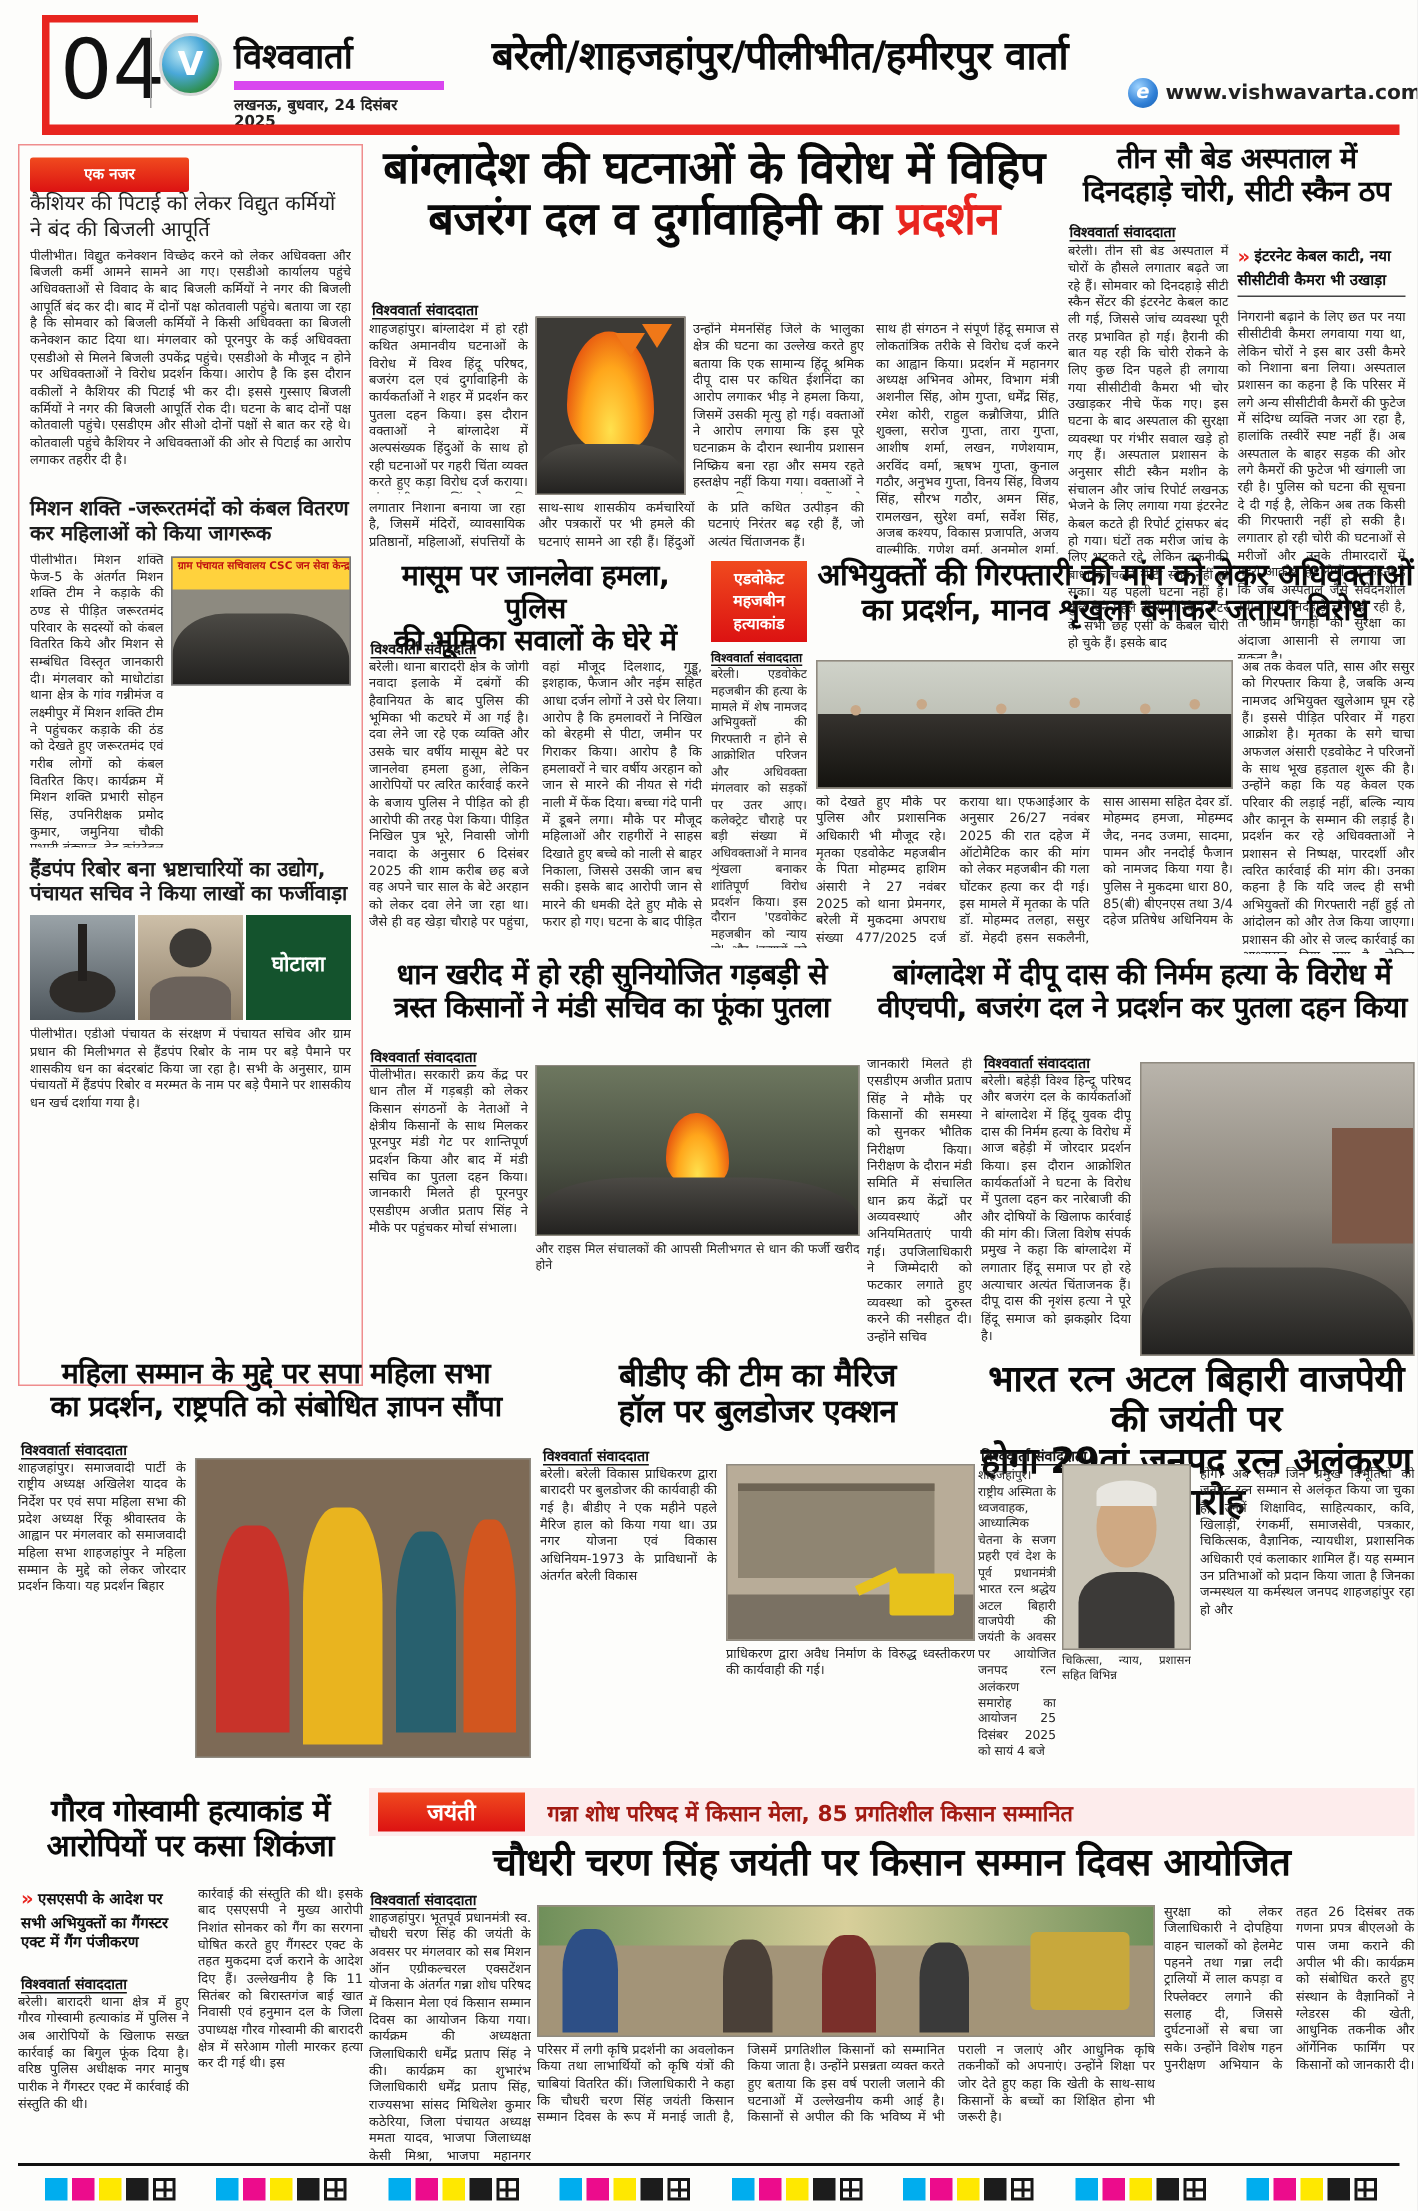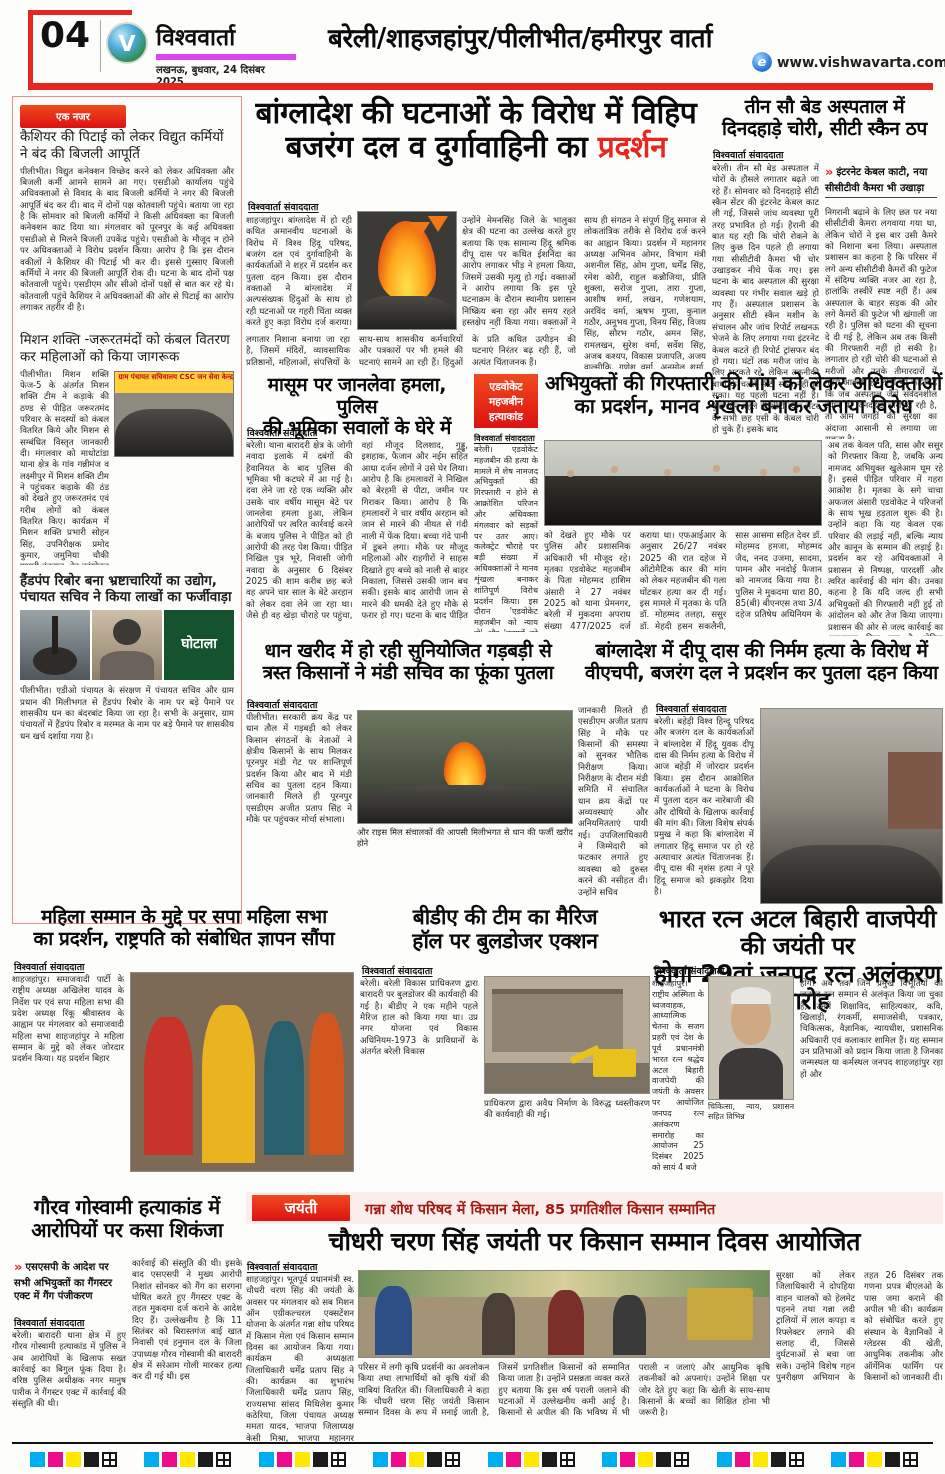--- a/index.html
+++ b/index.html
@@ -39,41 +39,41 @@
              color:#c01010;font-weight:700;font-size:7px;text-align:right;overflow:hidden;line-height:1.1;padding-top:2px}
   .head-dot{position:absolute;border-radius:50%;background:#3d3a36}
 </style>
 </head>
 <body>
 
 <div id="pg">
 
   <div class="abs redbar" style="left:28px;top:10px;width:104px;height:5px"></div>
   <div class="abs redbar" style="left:28px;top:10px;width:5px;height:75px"></div>
-  <div class="abs" style="left:40px;top:14px;font-size:36px;font-weight:700;color:#111">04</div>
+  <div class="abs" style="left:40px;top:14px;font-size:55px;font-weight:400;color:#111">04</div>
   <div class="abs" style="left:100px;top:20px;width:1px;height:52px;background:#aaa"></div>
   <div class="abs" style="left:106px;top:22px;width:42px;height:42px;border-radius:50%;
        background:radial-gradient(circle at 35% 30%,#bfe9f5 0%,#4aa8d8 40%,#2e8f4e 75%,#1d6e3a 100%);
        border:2px solid #d8d8d8;color:#fff;font-weight:700;font-size:22px;text-align:center;line-height:40px">V</div>
   <div class="abs" style="left:156px;top:20px;font-size:23px;font-weight:700;color:#0d0d0d">विश्ववार्ता</div>
   <div class="abs" style="left:156px;top:54px;width:140px;border-top:6px solid #d946ef;border-bottom:1px solid #888;padding:2px 0;font-size:10px;font-weight:700;color:#222">लखनऊ,  बुधवार, 24 दिसंबर 2025</div>
   <div class="abs hl" style="left:300px;top:24px;width:440px;font-size:26px">बरेली/शाहजहांपुर/पीलीभीत/हमीरपुर वार्ता</div>
   <div class="abs" style="left:752px;top:52px;display:flex;align-items:center;gap:5px">
     <span style="width:20px;height:20px;border-radius:50%;display:inline-block;
           background:radial-gradient(circle at 35% 30%,#9fd4ff 0%,#2f7fd6 60%,#1b5fae 100%);
           color:#fff;font-weight:700;font-size:13px;text-align:center;line-height:19px;font-style:italic">e</span>
     <span style="font-size:13.5px;font-weight:700;color:#222">www.vishwavarta.com</span>
   </div>
   <div class="abs redbar" style="left:28px;top:83px;width:905px;height:7px"></div>
 
   <div class="abs" style="left:12px;top:96px;width:230px;height:828px;border:1px solid #ef8d8d;padding:8px 7px;overflow:hidden">
     <div class="tab" style="width:106px;height:23px;line-height:23px;font-size:10px;margin-bottom:0">एक नजर</div>
     <div style="font-size:13.5px;font-weight:400;line-height:1.25;margin-bottom:4px">कैशियर की पिटाई को लेकर विद्युत कर्मियों ने बंद की बिजली आपूर्ति</div>
     <div class="bt" style="height:158px;margin-bottom:7px">पीलीभीत। विद्युत कनेक्शन विच्छेद करने को लेकर अधिवक्ता और बिजली कर्मी आमने सामने आ गए। एसडीओ कार्यालय पहुंचे अधिवक्ताओं से विवाद के बाद बिजली कर्मियों ने नगर की बिजली आपूर्ति बंद कर दी। बाद में दोनों पक्ष कोतवाली पहुंचे। बताया जा रहा है कि सोमवार को बिजली कर्मियों ने किसी अधिवक्ता का बिजली कनेक्शन काट दिया था। मंगलवार को पूरनपुर के कई अधिवक्ता एसडीओ से मिलने बिजली उपकेंद्र पहुंचे। एसडीओ के मौजूद न होने पर अधिवक्ताओं ने विरोध प्रदर्शन किया। आरोप है कि इस दौरान वकीलों ने कैशियर की पिटाई भी कर दी। इससे गुस्साए बिजली कर्मियों ने नगर की बिजली आपूर्ति रोक दी। घटना के बाद दोनों पक्ष कोतवाली पहुंचे। एसडीएम और सीओ दोनों पक्षों से बात कर रहे थे। कोतवाली पहुंचे कैशियर ने अधिवक्ताओं की ओर से पिटाई का आरोप लगाकर तहरीर दी है।</div>
-    <div style="font-size:13.5px;font-weight:400;line-height:1.25;margin-bottom:4px">मिशन शक्ति -जरूरतमंदों को कंबल वितरण कर महिलाओं को किया जागरूक</div>
+    <div style="font-size:13.5px;font-weight:700;line-height:1.25;margin-bottom:4px">मिशन शक्ति -जरूरतमंदों को कंबल वितरण कर महिलाओं को किया जागरूक</div>
     <div style="height:196px;overflow:hidden;margin-bottom:7px">
       <div style="float:right;width:120px;height:86px;margin:2px 0 3px 5px;position:relative;background:#8d8a80;border:1px solid #777;overflow:hidden">
         <div class="ph-banner">ग्राम पंचायत सचिवालय CSC जन सेवा केन्द्र</div>
         <div class="ph-crowd" style="height:55%"></div>
       </div>
       <div class="bt">पीलीभीत। मिशन शक्ति फेज-5 के अंतर्गत मिशन शक्ति टीम ने कड़ाके की ठण्ड से पीड़ित जरूरतमंद परिवार के सदस्यों को कंबल वितरित किये और मिशन से सम्बंधित विस्तृत जानकारी दी। मंगलवार को माधोटांडा थाना क्षेत्र के गांव गन्नीमंज व लक्ष्मीपुर में मिशन शक्ति टीम ने पहुंचकर कड़ाके की ठंड को देखते हुए जरूरतमंद एवं गरीब लोगों को कंबल वितरित किए। कार्यक्रम में मिशन शक्ति प्रभारी सोहन सिंह, उपनिरीक्षक प्रमोद कुमार, जमुनिया चौकी प्रभारी बंड्याल, हेड कांस्टेबल दिनेश शास्त्री, विपिन कुमार, कांस्टेबल रवि सहित पुलिस टीम के सदस्य मौजूद रहे। टीम ने कंबल वितरण के साथ-साथ लोगों को ठंड से बचने के लिए आवश्यक सावधानियां अपनाने की सलाह भी दी। मिशन शक्ति टीम द्वारा महिलाओं को विभिन्न सरकारी योजनाओं की विस्तृत जानकारी दी गई। इनमें विधवा पेंशन योजना, वृद्धा पेंशन योजना, सुकन्या समृद्धि योजना, प्रधानमंत्री आवास योजना, उज्ज्वला योजना, मुख्यमंत्री सामूहिक विवाह योजना, राष्ट्रीय पारिवारिक लाभ योजना, प्रधानमंत्री जन आरोग्य योजना एवं नशा मुक्ति भारत अभियान शामिल रहे। कंबल पाकर जरूरतमंदों के चेहरे खिल उठे। लाभार्थियों एवं बुजुर्ग महिलाओं ने माधोटांडा पुलिस और मिशन शक्ति टीम का धन्यवाद करते हुए इस सामाजिक पहल की सराहना की।</div>
     </div>
     <div style="font-size:13.5px;font-weight:700;line-height:1.25;margin-bottom:5px">हैंडपंप रिबोर बना भ्रष्टाचारियों का उद्योग, पंचायत सचिव ने किया लाखों का फर्जीवाड़ा</div>
     <div style="display:flex;gap:2px;height:70px;margin-bottom:5px">
       <div style="flex:1;position:relative;background:linear-gradient(180deg,#9aa3a8,#4e565c);overflow:hidden">

